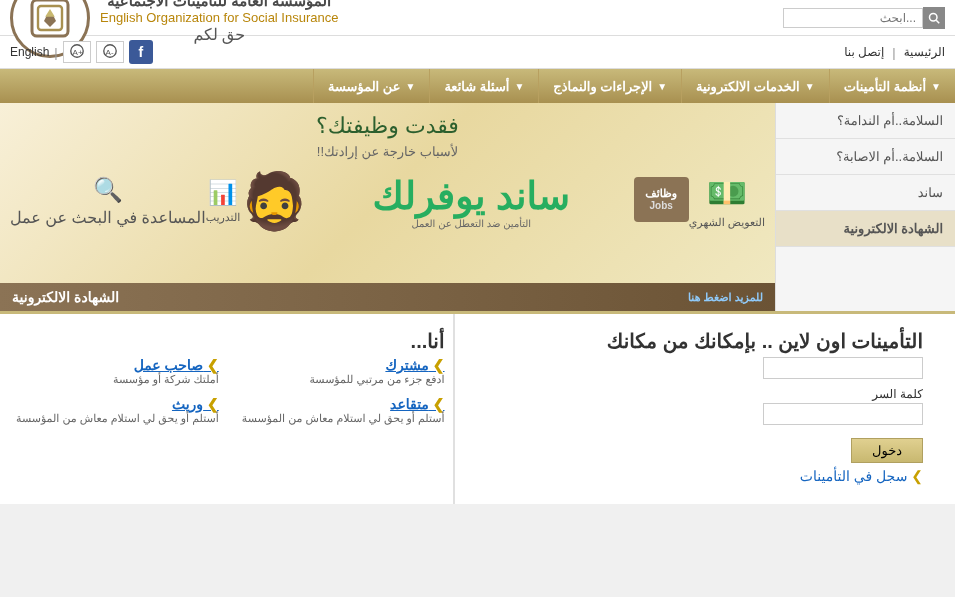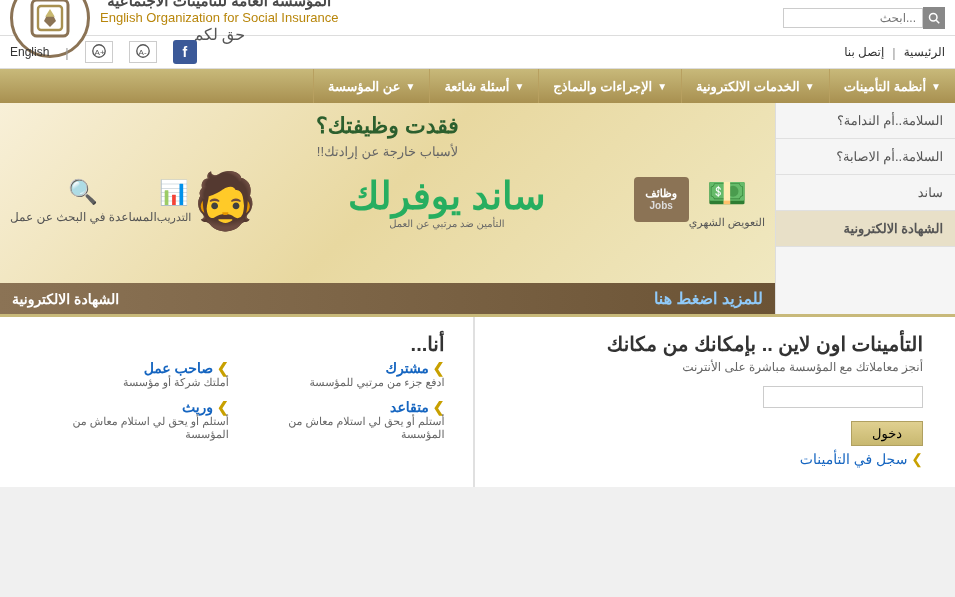--- a/index.html
+++ b/index.html
@@ -157,21 +157,21 @@
     .banner {
       background: linear-gradient(135deg, #f8f0d8 0%, #e8d8a0 50%, #f0e8c0 100%);
       min-height: 180px;
       padding: 10px;
       position: relative;
       direction: rtl;
       overflow: hidden;
     }
     .banner-title {
       font-size: 22px;
-      font-weight: bold;
+      font-weight: normal;
       color: #2c5f2e;
       text-align: center;
       margin-bottom: 5px;
     }
     .banner-subtitle {
       font-size: 13px;
       color: #666;
       text-align: center;
       margin-bottom: 10px;
     }
@@ -194,21 +194,21 @@
       padding: 6px 12px;
       font-size: 13px;
       font-weight: bold;
       direction: rtl;
       display: flex;
       justify-content: space-between;
       align-items: center;
     }
     .ecert-link {
       color: #90CAF9;
-      font-size: 16px;
+      font-size: 11px;
       cursor: pointer;
     }
 
     
     .bottom-section {
       display: flex;
       gap: 0;
       background: #fff;
       border-top: 3px solid #c8b97a;
     }
@@ -270,21 +270,21 @@
       text-align: right;
     }
     .register-link::before {
       content: "❯ ";
       color: #c8a000;
     }
 
     
     .ana-panel {
       flex: 1;
-      padding: 15px 28px;
+      padding: 15px 8px;
       direction: rtl;
     }
     .ana-title {
       font-size: 20px;
       font-weight: bold;
       color: #333;
       text-align: right;
       margin-bottom: 4px;
     }
     .ana-desc {
@@ -301,20 +301,21 @@
     }
     .ana-item {
       text-align: right;
     }
     .ana-item-title {
       font-size: 14px;
       font-weight: bold;
       color: #1565C0;
       cursor: pointer;
       direction: rtl;
+      text-decoration: underline;
     }
     .ana-item-title::before {
       content: "❯ ";
       color: #c8a000;
     }
     .ana-item-desc {
       font-size: 11px;
       color: #666;
       direction: rtl;
     }
@@ -352,21 +353,21 @@
         <path d="M50 35 L58 48 L42 48 Z" fill="#c8b870"></path>
       </svg>
     </div>
   </div>
 </div>
 
 <div class="nav-links">
   <a href="#">الرئيسية</a>
   <span class="separator">|</span>
   <a href="#">إتصل بنا</a>
-  <div class="nav-links-icons" style="margin-right: auto; direction:ltr; display:flex; gap:16px; align-items:center;text-align:center;">
+  <div class="nav-links-icons" style="margin-right: auto; direction:ltr; display:flex; gap:5px; align-items:center;text-align:center;">
     <span style="color:#333; cursor:pointer; font-size:12px;">English</span>
     <span style="color:#999;">|</span>
 
     <span style="cursor:pointer; border:1px solid #ccc; padding:1px 4px; font-size:11px; background:#fff;">
       <svg width="18" height="16" viewBox="0 0 20 18" fill="none">
         <circle cx="10" cy="9" r="7" stroke="#555" stroke-width="1.5" fill="none"></circle>
         <text x="5" y="13" font-size="9" fill="#555">A+</text>
       </svg>
     </span>
     <span style="cursor:pointer; border:1px solid #ccc; padding:1px 4px; font-size:11px; background:#fff;">
@@ -428,52 +429,55 @@
 
         <div class="banner-item">
           <div style="width:55px; height:45px; background:#8B7355; color:#fff; display:flex; align-items:center; justify-content:center; border-radius:4px; margin:0 auto 4px; font-weight:bold; font-size:11px; flex-direction:column;">
             <span>وظائف</span>
             <span style="font-size:10px; color:#ddd;">Jobs</span>
           </div>
         </div>
 
         <div class="banner-item" style="flex:1; text-align:center;">
           <div style="font-size:38px; font-weight:bold; color:#27ae60; font-family: Arial;">ساند يوفرلك</div>
-          <div style="font-size:10px; color:#666;">التأمين ضد مرتبي عن العمل</div>
+          <div style="font-size:10px; color:#666;">التأمين ضد التعطل عن العمل</div>
         </div>
 
         <div class="banner-item" style="font-size:55px;">🧔</div>
 
         <div class="banner-item">
           <div style="font-size:24px; margin-bottom:4px;">📊</div>
           <div style="font-size:11px; color:#555;">التدريب</div>
         </div>
 
         <div class="banner-item">
           <div style="font-size:24px; margin-bottom:4px;">🔍</div>
-          <div style="font-size:12px; color:#555;">المساعدة في البحث عن عمل</div>
+          <div style="font-size:16px; color:#555;">المساعدة في البحث عن عمل</div>
         </div>
       </div>
     </div>
 
     <div class="ecert-bar">
       <span class="ecert-link">للمزيد اضغط هنا</span>
       <span style="font-size:14px;">الشهادة الالكترونية</span>
     </div>
   </div>
 </div>
 
 <div class="bottom-section">
 
   <div class="online-panel">
     <div class="online-title">التأمينات اون لاين .. بإمكانك من مكانك</div>
-    <div class="online-desc">أنجز معاملاتك مع المؤسسة مباشرة على الأنترنت</div>
 
     <div class="form-row">
       <input type="text" class="form-input" style="">
+    </div>
+    <div class="form-row">
+      <label class="form-label">كلمة السر</label>
+      <input type="password" class="form-input" style="">
     </div>
     <div style="text-align:right; margin-top:6px;">
       <button class="login-btn">دخول</button>
     </div>
 
     <a class="register-link">سجل في التأمينات</a>
   </div>
 
   <div class="panel-divider"></div>
 

